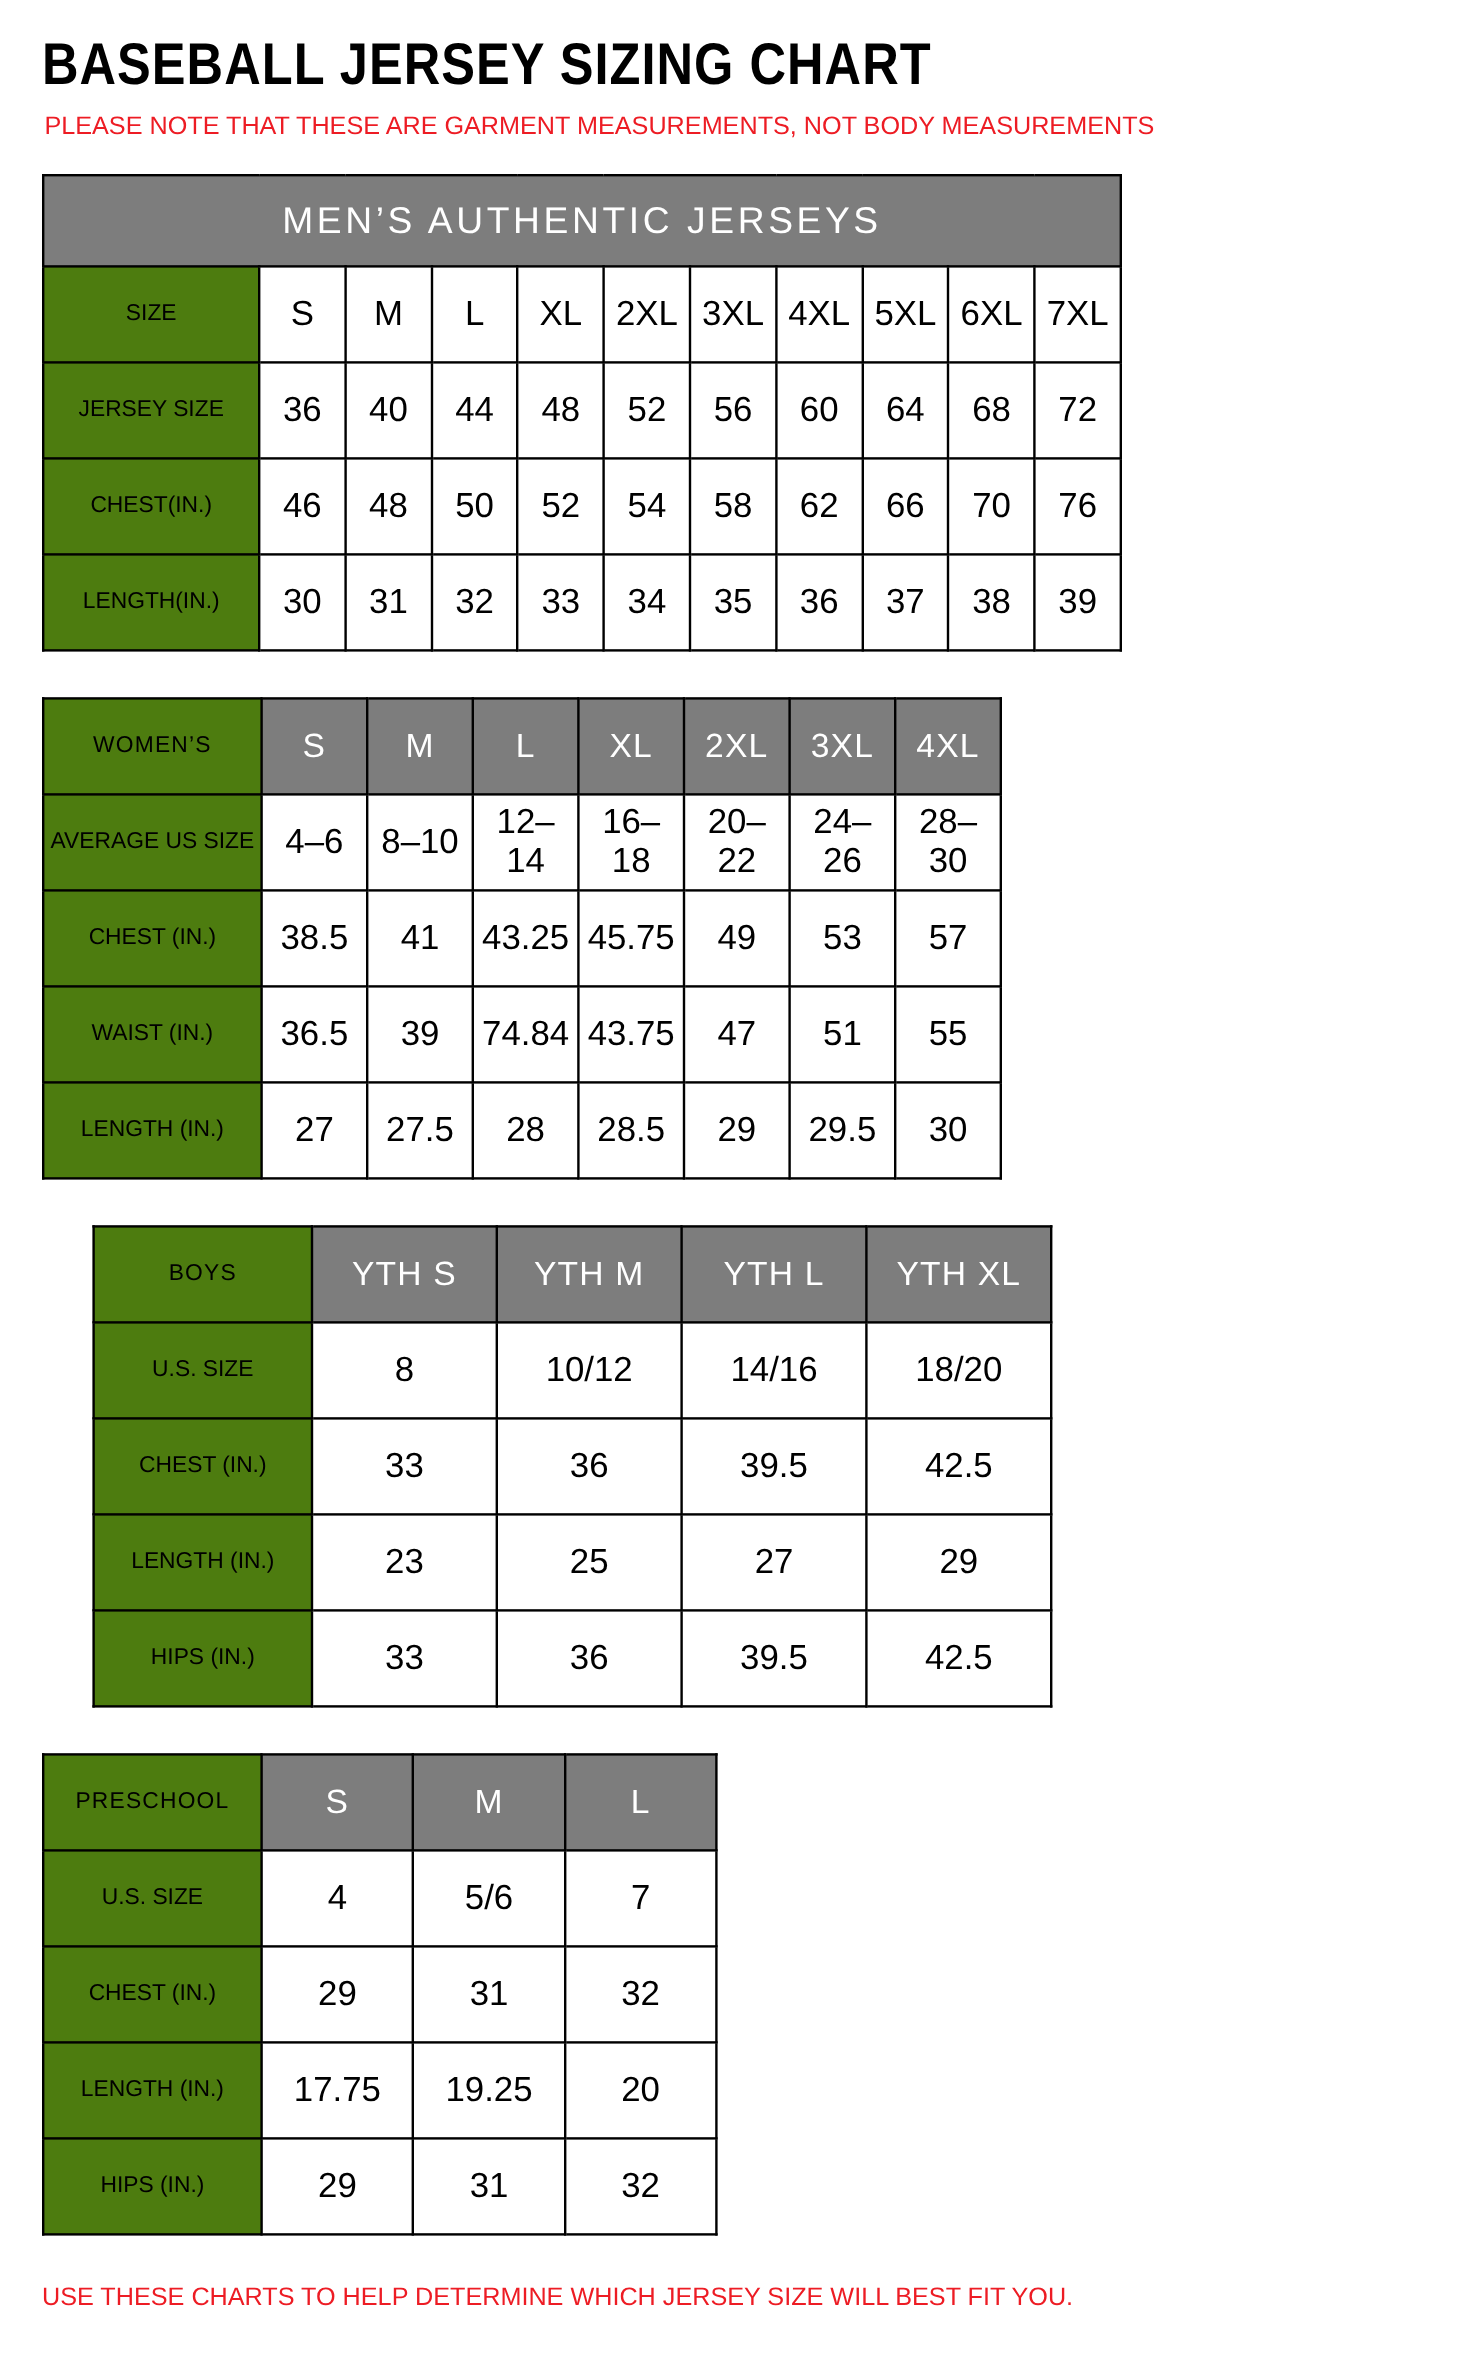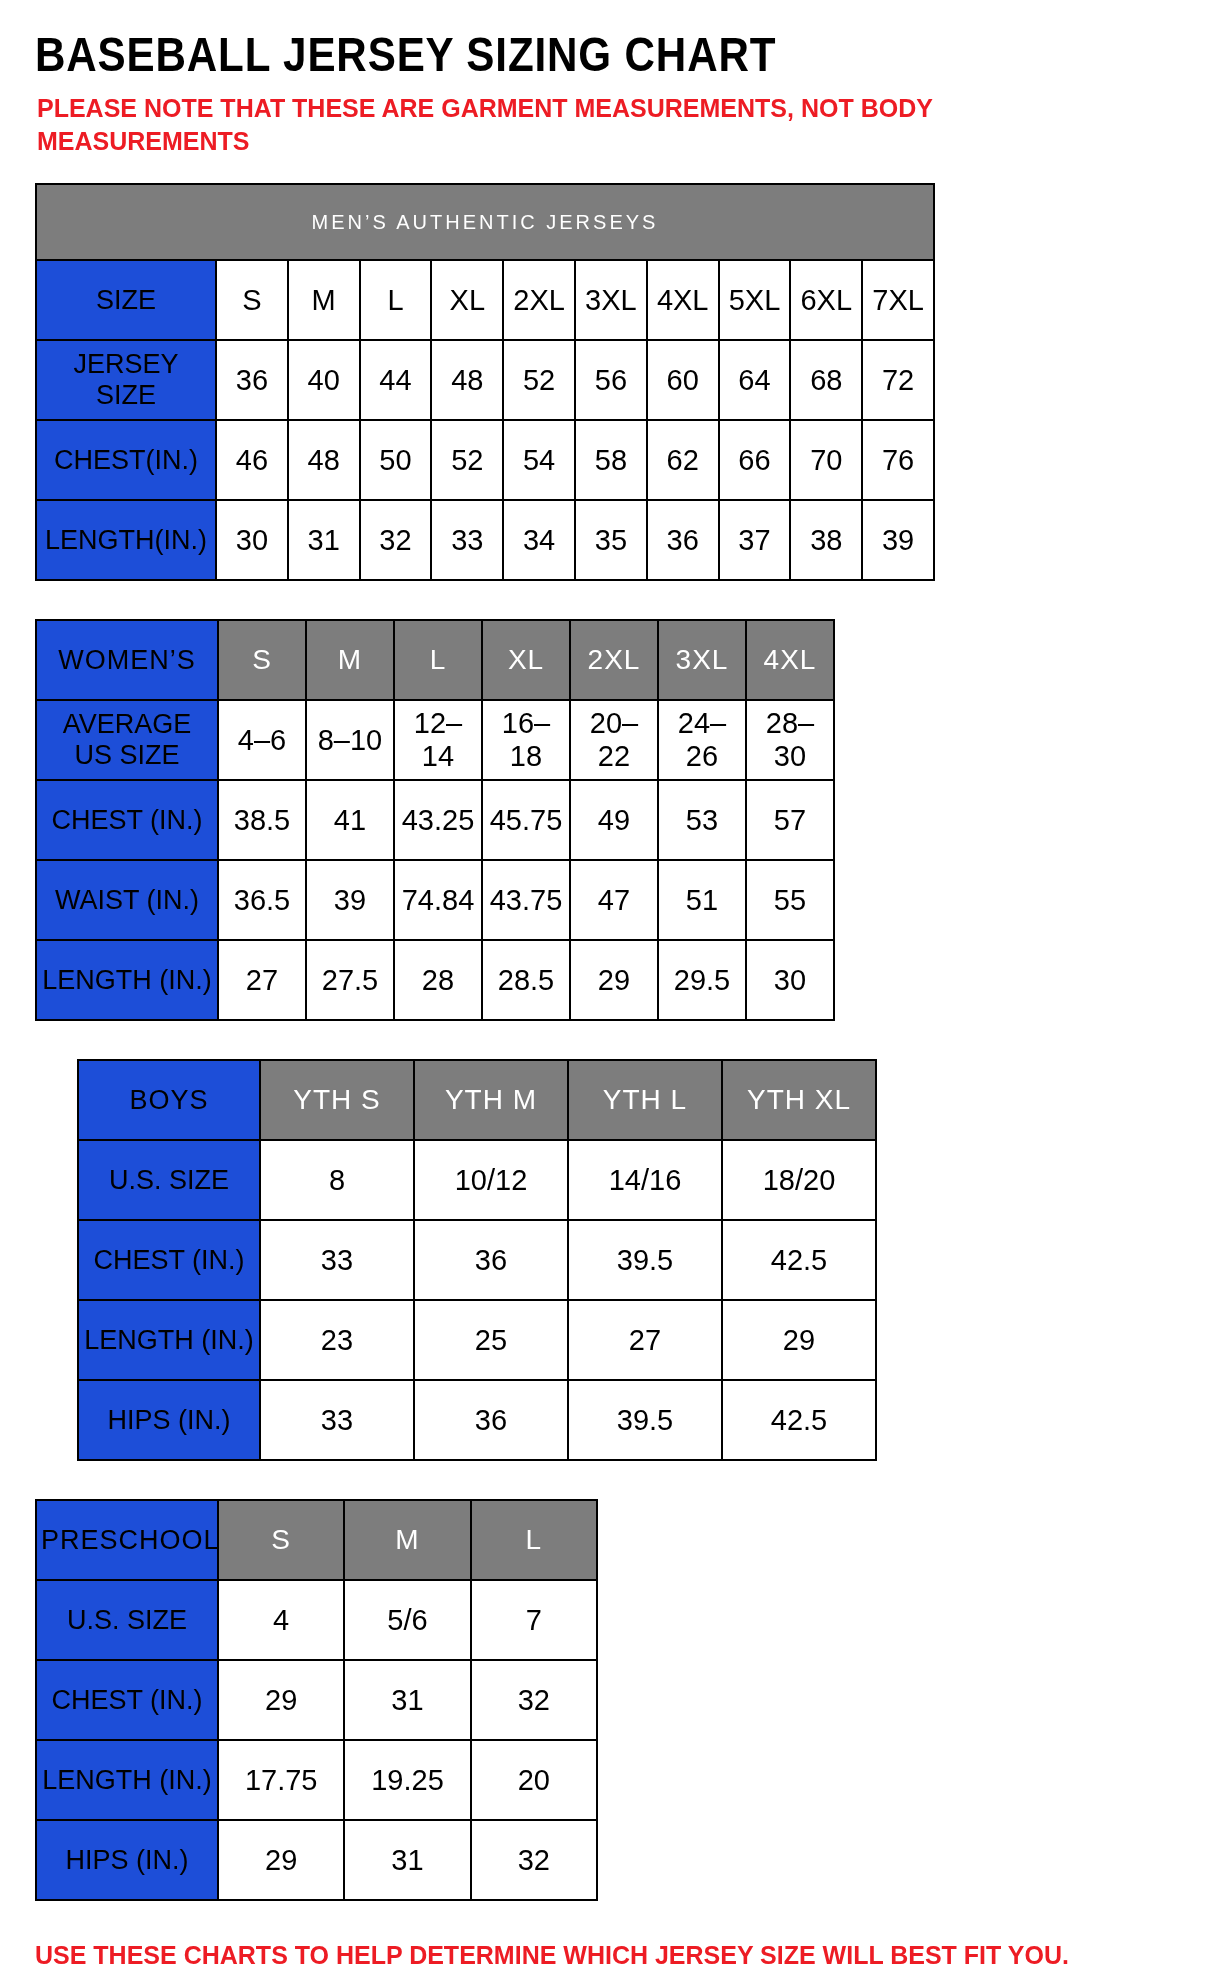--- a/index.html
+++ b/index.html
@@ -18,51 +18,51 @@
     font-size: 49px;
     letter-spacing: 1px;
     white-space: nowrap;
     transform: scaleX(0.86);
     transform-origin: left center;
     margin: 0 0 10px 0;
   }
 
   .note {
     color: #ed1c24;
-    font-size: 25px;
+    font-size: 21px;
     line-height: 1.3;
-    font-weight: bold;
+    font-weight: normal;
   }
   .note.top { max-width: 930px; margin: 0 0 26px 2px; }
   .note.bottom { margin: 4px 0 18px 0; }
 
   table {
     border-collapse: collapse;
     table-layout: fixed;
     margin: 0 0 38px 0;
   }
   th, td {
     border: 2px solid #000;
     text-align: center;
     vertical-align: middle;
     font-weight: normal;
     padding: 2px 4px;
   }
   td { font-size: 29px; height: 80px; }
   tbody th.label-col {
-    font-size: 27px;
-    background: #1d4ed8;
+    font-size: 19px;
+    background: #4d7c0f;
     color: #000;
     height: 80px;
   }
 
   .banner {
     background: #7d7d7d;
     color: #fff;
-    font-size: 20px;
+    font-size: 31px;
     letter-spacing: 3px;
     height: 76px;
   }
   .gray-row th {
     background: #7d7d7d;
     color: #fff;
     font-size: 28px;
     letter-spacing: 1px;
     height: 72px;
   }

